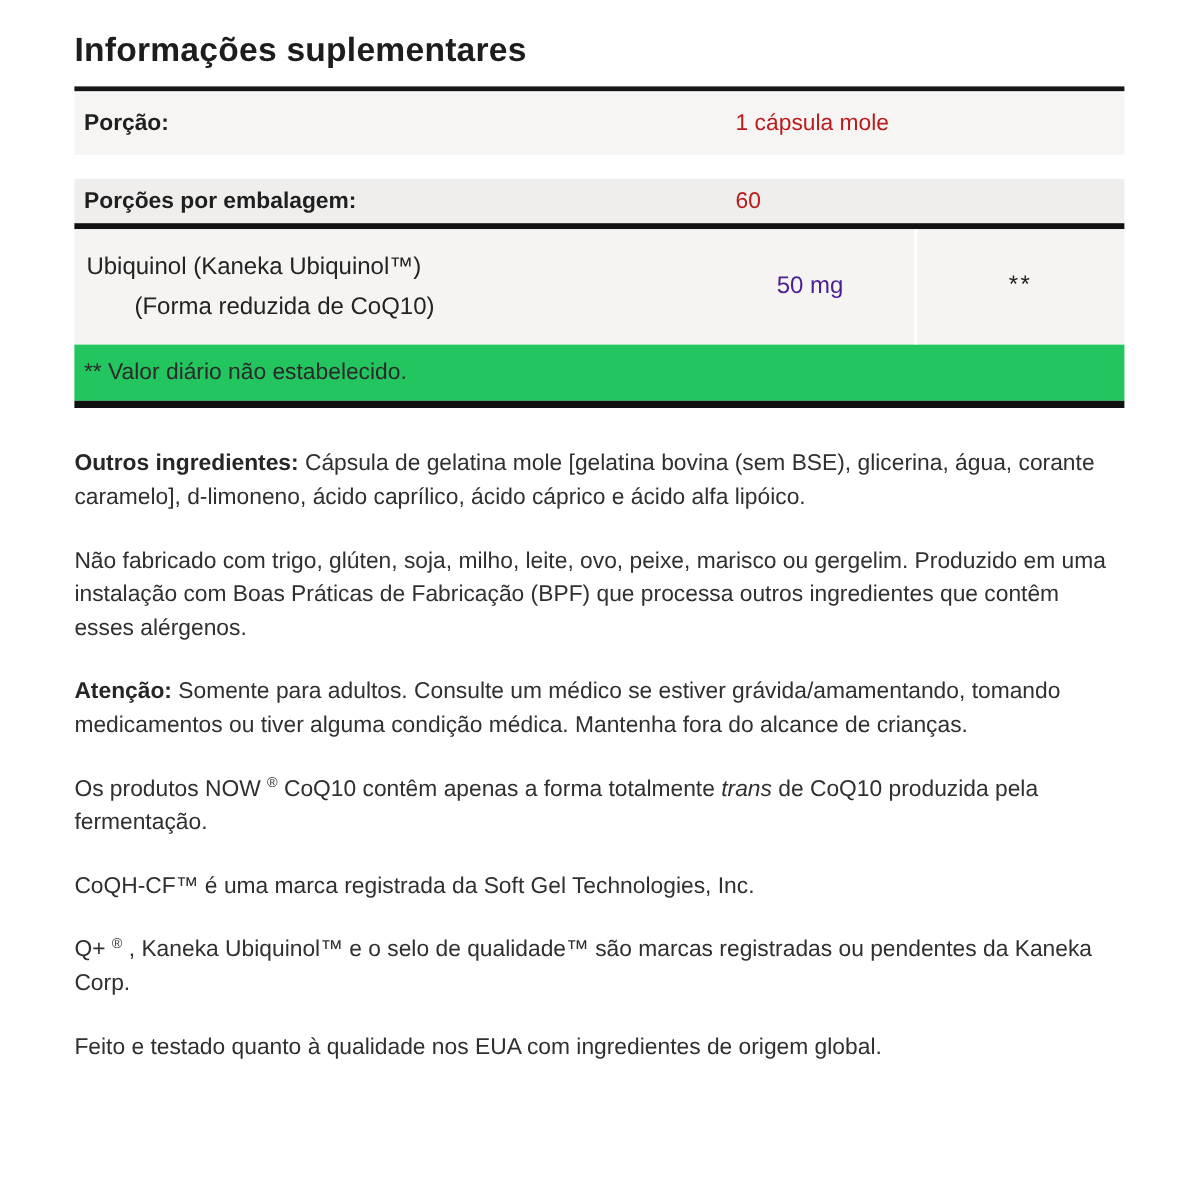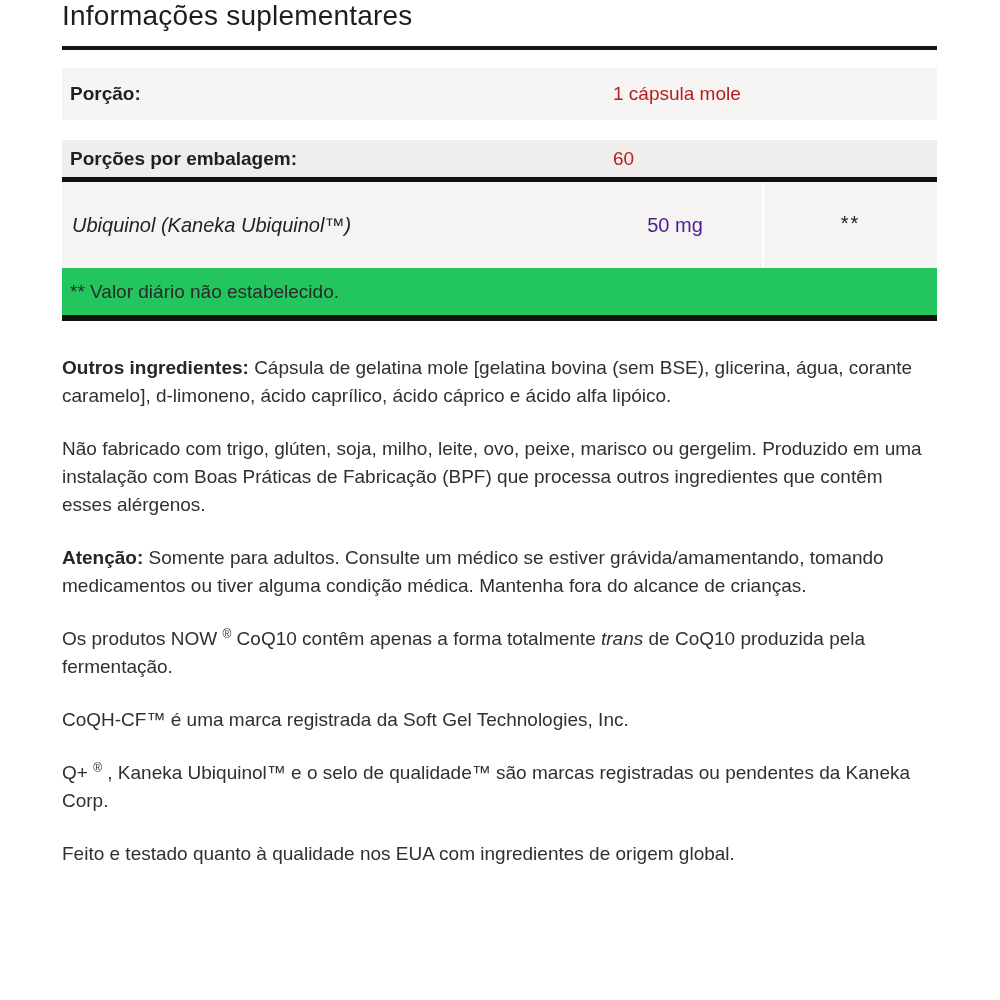--- a/index.html
+++ b/index.html
@@ -12,39 +12,40 @@
     color: #1f1f1f;
     -webkit-font-smoothing: antialiased;
   }
   .container {
     position: relative;
     width: 875px;
     margin-left: 62px;
   }
   
   .page-title {
+    padding-top: 26px;
     font-size: 28px;
     line-height: 32px;
-    font-weight: 400;
+    font-weight: 700;
     color: #1d1d1d;
     letter-spacing: 0.2px;
   }
   .rule-top {
     margin-top: 14px;
     height: 4px;
     background: #161616;
   }
   
   .serving-row {
     display: flex;
     align-items: center;
     padding-left: 8px;
     font-size: 19px;
   }
-  .serving-row.r1 { height: 52px; background: #f6f5f4; margin-top: 18px; }
+  .serving-row.r1 { height: 52px; background: #f6f5f4; margin-top: 1px; }
   .serving-row.r2 { height: 37px; background: #efeeed; margin-top: 20px; }
   .serving-label {
     flex: 0 0 543px;
     font-weight: 700;
     color: #1f1f1f;
   }
   .serving-value {
     font-weight: 400;
     color: #b91c1c;
   }
@@ -84,21 +85,20 @@
     background: #f5f4f2;
     min-height: 86px;
     display: flex;
     align-items: center;
   }
   .nutrient-name {
     padding: 14px 0 14px 10px;
     font-size: 20px;
     line-height: 34px;
     color: #232323;
-    font-style: italic;
   }
   .nutrient-name .line2 { padding-left: 40px; }
   .nutrient-amount {
     position: absolute;
     left: 528px;
     width: 170px;
     top: 50%;
     transform: translateY(-50%);
     text-align: center;
     font-size: 20px;
@@ -168,20 +168,21 @@
     <div class="serving-label">Porções por embalagem:</div>
     <div class="serving-value">60</div>
   </div>
 
 
   <div class="rule-mid"></div>
 
   <div class="nutrient-row">
     <div class="nutrient-name">
       <span class="line1" style="display:block">Ubiquinol (Kaneka Ubiquinol™)</span>
+      <span class="line2" style="display:block">(Forma reduzida de CoQ10)</span>
     </div>
     <div class="col-divider"></div>
     <div class="nutrient-amount">50 mg</div>
     <div class="nutrient-dv">**</div>
   </div>
 
   <div class="footnote-row">** Valor diário não estabelecido.</div>
 
   <div class="rule-bottom"></div>
 

